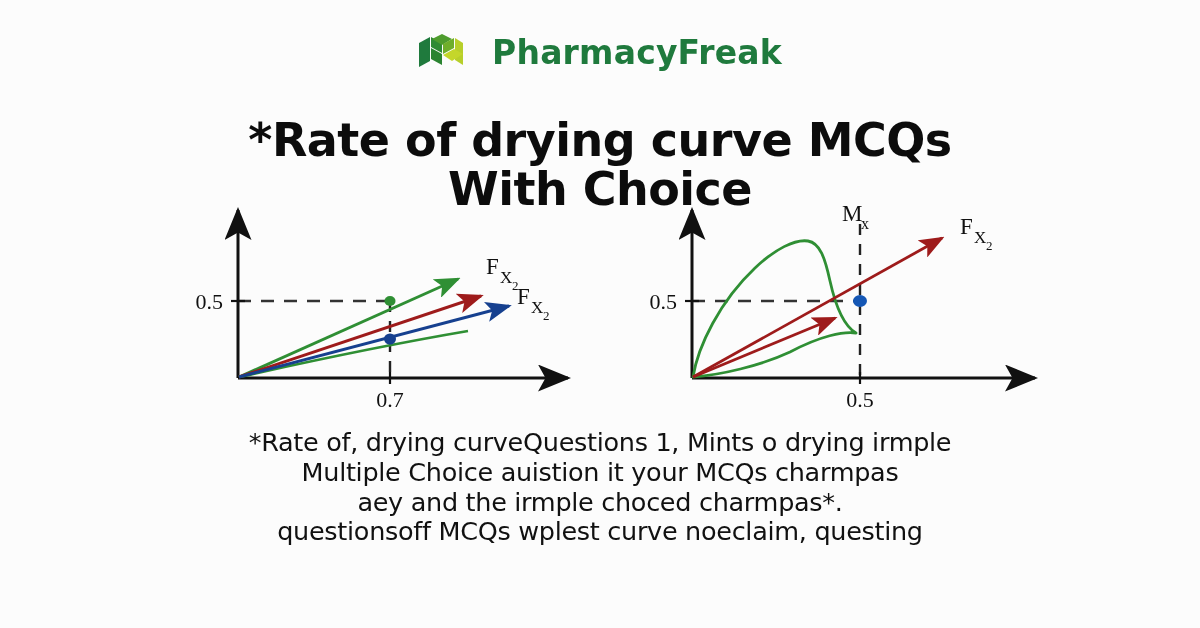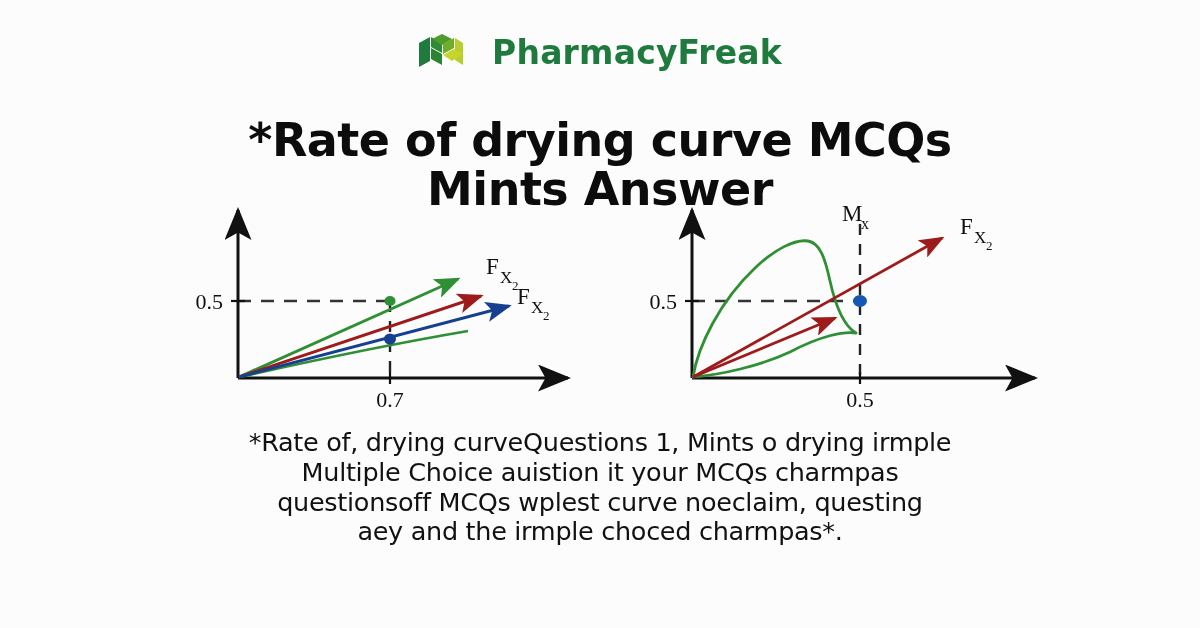--- a/index.html
+++ b/index.html
@@ -103,21 +103,21 @@
       <polygon points="37,6 45,11 45,33 37,28" fill="#b7cf2a"></polygon>
       <polygon points="25,23 36,17 45,22 34,29" fill="#c4d62b"></polygon>
       <polygon points="13,16 24,22 24,33 13,27" fill="#2b8431"></polygon>
     </svg>
   </span>
   <span class="brand-name">PharmacyFreak</span>
 </div>
 
 <div class="title">
   <span class="title-line">*Rate of drying curve MCQs</span>
-  <span class="title-line">Mints Answer</span>
+  <span class="title-line">With Choice</span>
 </div>
 
 <div class="figures">
 
   <svg class="figure left" width="420" height="220" viewBox="0 0 420 220">
     <defs>
       <marker id="ah-green-l" markerWidth="9" markerHeight="7" refX="8" refY="3.5" orient="auto">
         <path d="M0,0 L9,3.5 L0,7 L2,3.5 Z" fill="#2f8f34"></path>
       </marker>
       <marker id="ah-red-l" markerWidth="9" markerHeight="7" refX="8" refY="3.5" orient="auto">
@@ -204,15 +204,15 @@
       <text class="mathlabel" x="340" y="38" font-size="23" fill="#111111">F</text>
       <text class="mathlabel" x="354" y="47" font-size="17" fill="#111111">X</text>
       <text class="mathlabel" x="366" y="54" font-size="13" fill="#111111">2</text>
     </g>
   </svg>
 </div>
 
 <div class="caption">
   <span class="caption-line">*Rate of, drying curveQuestions 1, Mints o drying irmple</span>
   <span class="caption-line">Multiple Choice auistion it your MCQs charmpas</span>
+  <span class="caption-line">aey and the irmple choced charmpas*.</span>
   <span class="caption-line">questionsoff MCQs wplest curve noeclaim, questing</span>
-  <span class="caption-line">aey and the irmple choced charmpas*.</span>
 </div>
 
 </body></html>

